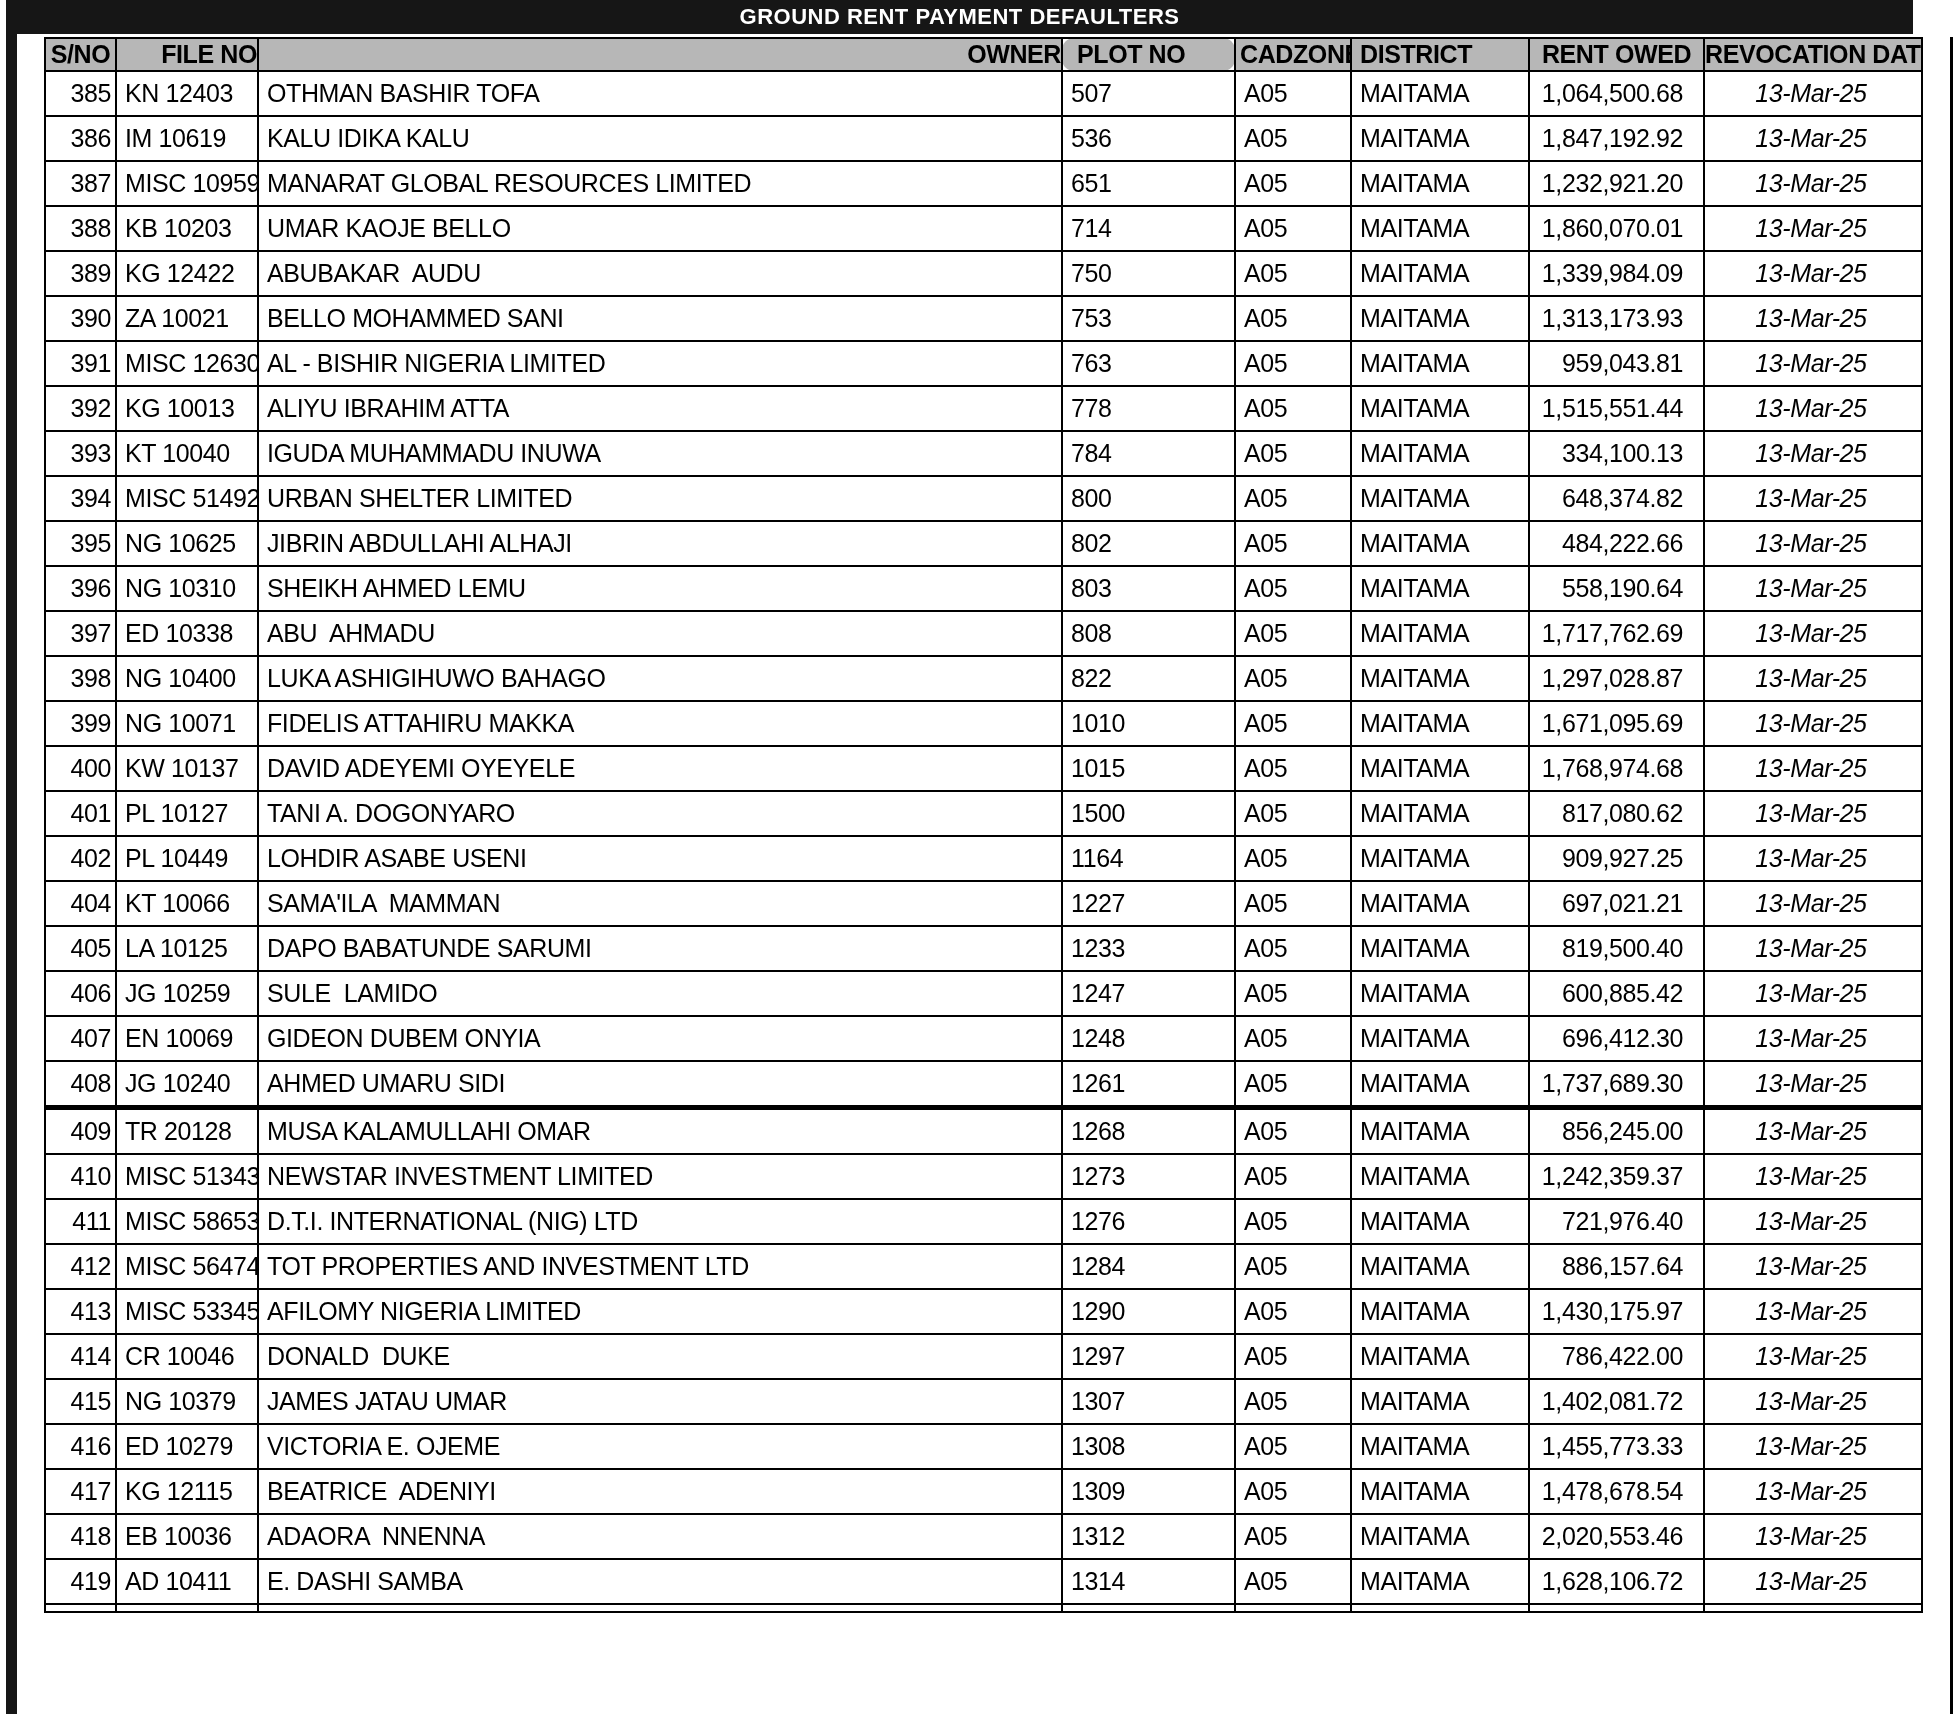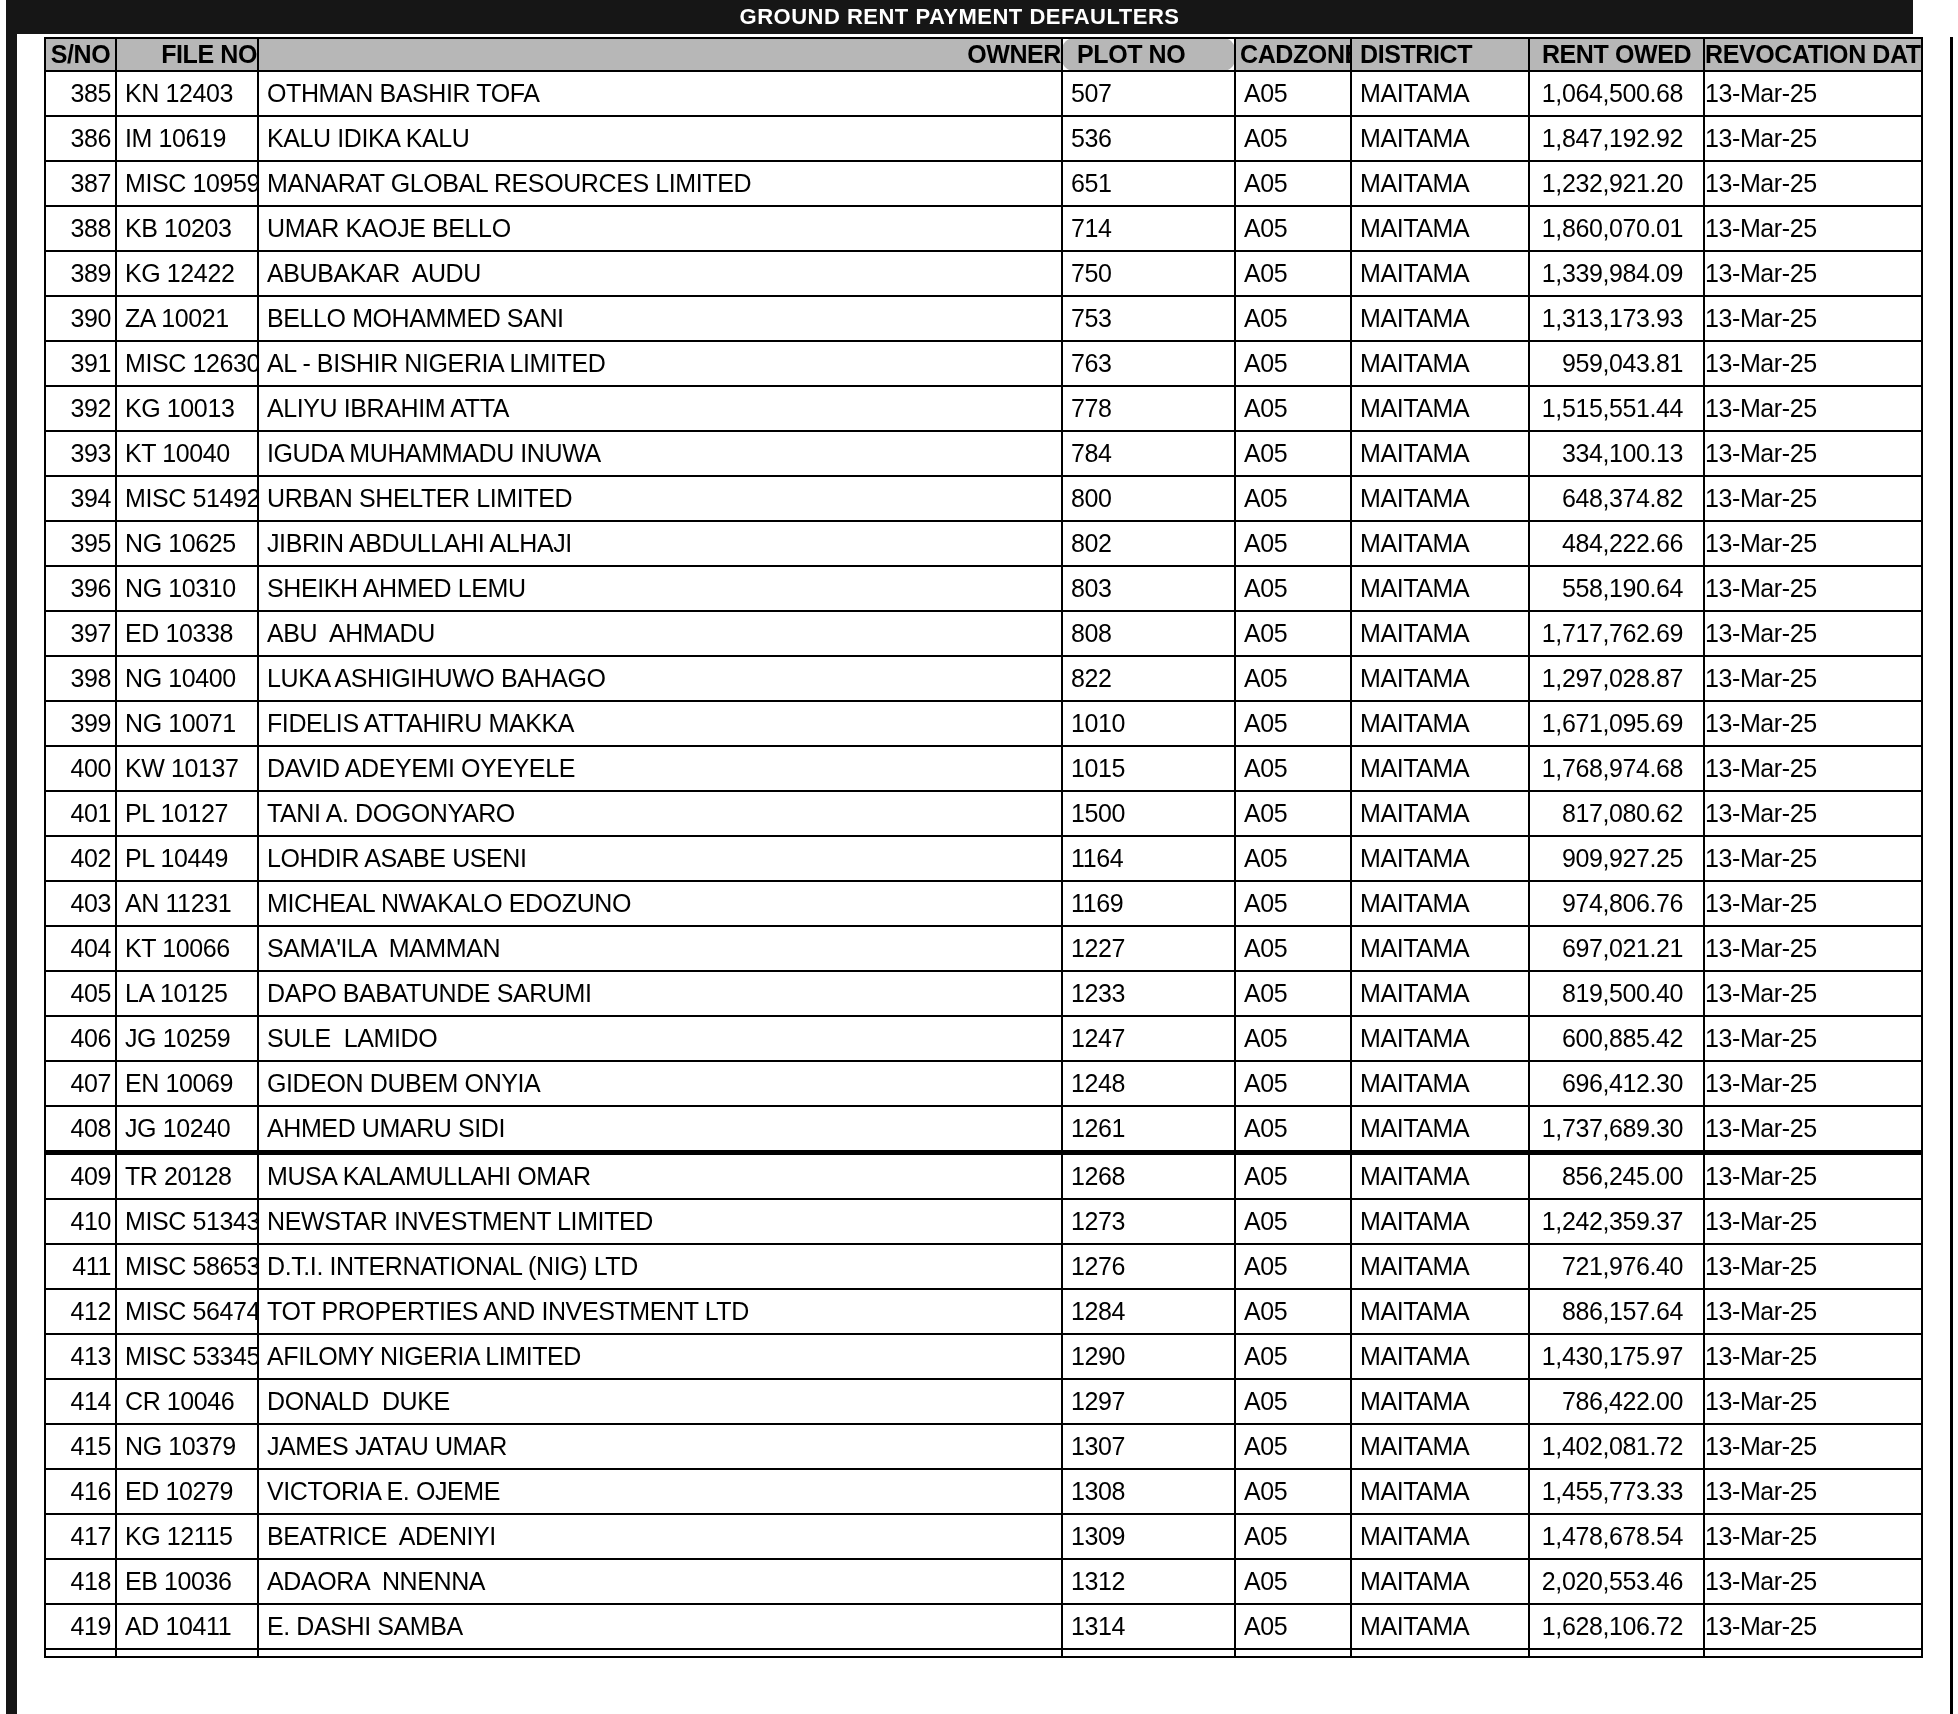--- a/index.html
+++ b/index.html
@@ -40,21 +40,21 @@
   }
   tbody td{height:43px;background:#fff;}
   
   .c1{width:71px}.c2{width:142px}.c3{width:804px}.c4{width:173px}
   .c5{width:116px}.c6{width:178px}.c7{width:175px}.c8{width:218px}
   
   tbody td:nth-child(1){text-align:right;padding-right:4px;}
   tbody td:nth-child(2),tbody td:nth-child(3),tbody td:nth-child(4),
   tbody td:nth-child(5),tbody td:nth-child(6){text-align:left;padding-left:8px;}
   tbody td:nth-child(7){text-align:right;padding-right:20px;}
-  tbody td:nth-child(8){text-align:left;padding-right:4px;}
+  tbody td:nth-child(8){text-align:center;padding-right:4px;font-style:italic;}
   
   thead th:nth-child(1){text-align:center;}
   thead th:nth-child(2),thead th:nth-child(3){text-align:right;}
   thead th:nth-child(4){text-align:left;padding-left:14px;border-radius:12px;}
   thead th:nth-child(5){text-align:left;padding-left:4px;}
   thead th:nth-child(6){text-align:left;padding-left:8px;}
   thead th:nth-child(7),thead th:nth-child(8){text-align:center;}
   
   tr.page-break td{border-top:5px solid var(--border,#000);}
   
@@ -266,30 +266,20 @@
           <td>402</td>
           <td>PL 10449</td>
           <td>LOHDIR ASABE USENI</td>
           <td>1164</td>
           <td>A05</td>
           <td>MAITAMA</td>
           <td>909,927.25</td>
           <td>13-Mar-25</td>
         </tr>
         <tr>
-          <td>403</td>
-          <td>AN 11231</td>
-          <td>MICHEAL NWAKALO EDOZUNO</td>
-          <td>1169</td>
-          <td>A05</td>
-          <td>MAITAMA</td>
-          <td>974,806.76</td>
-          <td>13-Mar-25</td>
-        </tr>
-        <tr>
           <td>404</td>
           <td>KT 10066</td>
           <td>SAMA'ILA  MAMMAN</td>
           <td>1227</td>
           <td>A05</td>
           <td>MAITAMA</td>
           <td>697,021.21</td>
           <td>13-Mar-25</td>
         </tr>
         <tr>

